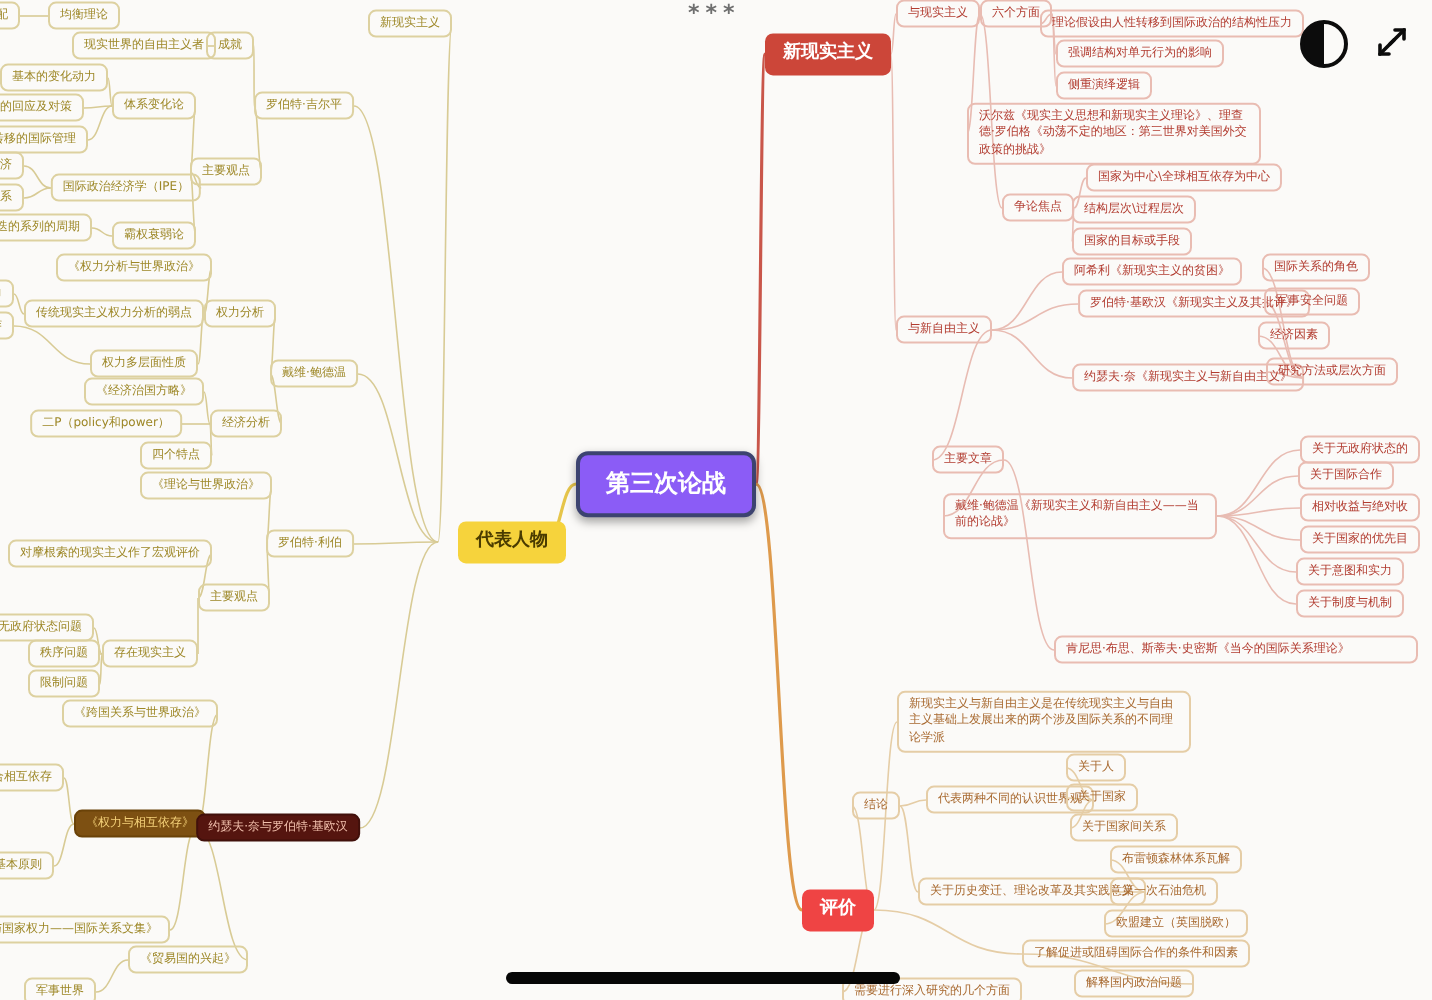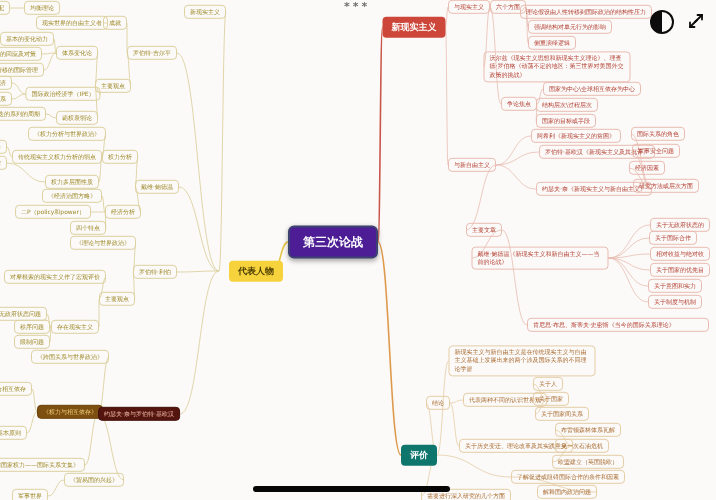--- a/index.html
+++ b/index.html
@@ -5,25 +5,25 @@
   html,body{margin:0;padding:0;}
   body{font-family:"DejaVu Sans","Liberation Sans",sans-serif;background:#fbfaf8;}
   #canvas{position:relative;width:716px;height:500px;overflow:hidden;background:#fbfaf8;}
   #links{position:absolute;left:0;top:0;width:716px;height:500px;pointer-events:none;}
   .node{position:absolute;transform:translate(-50%,-50%);font-size:6px;line-height:1.4;
         padding:2px 5px;border-radius:4px;white-space:nowrap;z-index:2;}
   .wrap{white-space:normal;text-align:left;}
   .olive{color:#9d8726;border:1px solid #ddd1a0;}
   .rline{color:#b23c30;border:1px solid #e9bcb2;}
   .tan{color:#a8692f;border:1px solid #e5cda6;}
-  .main{background:#4c1d95;color:#fff;font-size:12px;font-weight:bold;padding:6px 13px;
+  .main{background:#8b5cf6;color:#fff;font-size:12px;font-weight:bold;padding:6px 13px;
         border-radius:6px;border:2px solid #3c4370;box-shadow:0 2px 5px rgba(0,0,0,.35);z-index:3;}
   .yellow{background:#f6d33c;color:#4a3b00;font-size:9px;font-weight:bold;padding:4px 9px;border-radius:4px;z-index:3;}
   .red{background:#cc4639;color:#fff;font-size:9px;font-weight:bold;padding:4px 9px;border-radius:4px;z-index:3;}
-  .orange{background:#0f766e;color:#fff;font-size:9px;font-weight:bold;padding:4px 9px;border-radius:4px;z-index:3;}
+  .orange{background:#ef4444;color:#fff;font-size:9px;font-weight:bold;padding:4px 9px;border-radius:4px;z-index:3;}
   .brown{background:#7d5012;color:#f6d37a;border:1px solid #6a4208;}
   .maroon{background:#55150f;color:#f2c0ad;border:1px solid #41100b;}
   .dots{position:absolute;left:344px;top:0px;color:#6f6f6f;font-size:11px;font-weight:bold;
         letter-spacing:3px;z-index:4;}
   .theme{position:absolute;left:650px;top:10px;width:20px;height:20px;border-radius:50%;
          border:2.5px solid #0c0c0c;background:linear-gradient(90deg,#0c0c0c 0 50%,#fbfaf8 50% 100%);z-index:4;}
   .fit{position:absolute;left:686px;top:11px;z-index:4;}
   .bar{position:absolute;left:253px;top:486px;width:197px;height:6px;background:#060606;border-radius:3px;z-index:5;}
 </style>
 </head>

